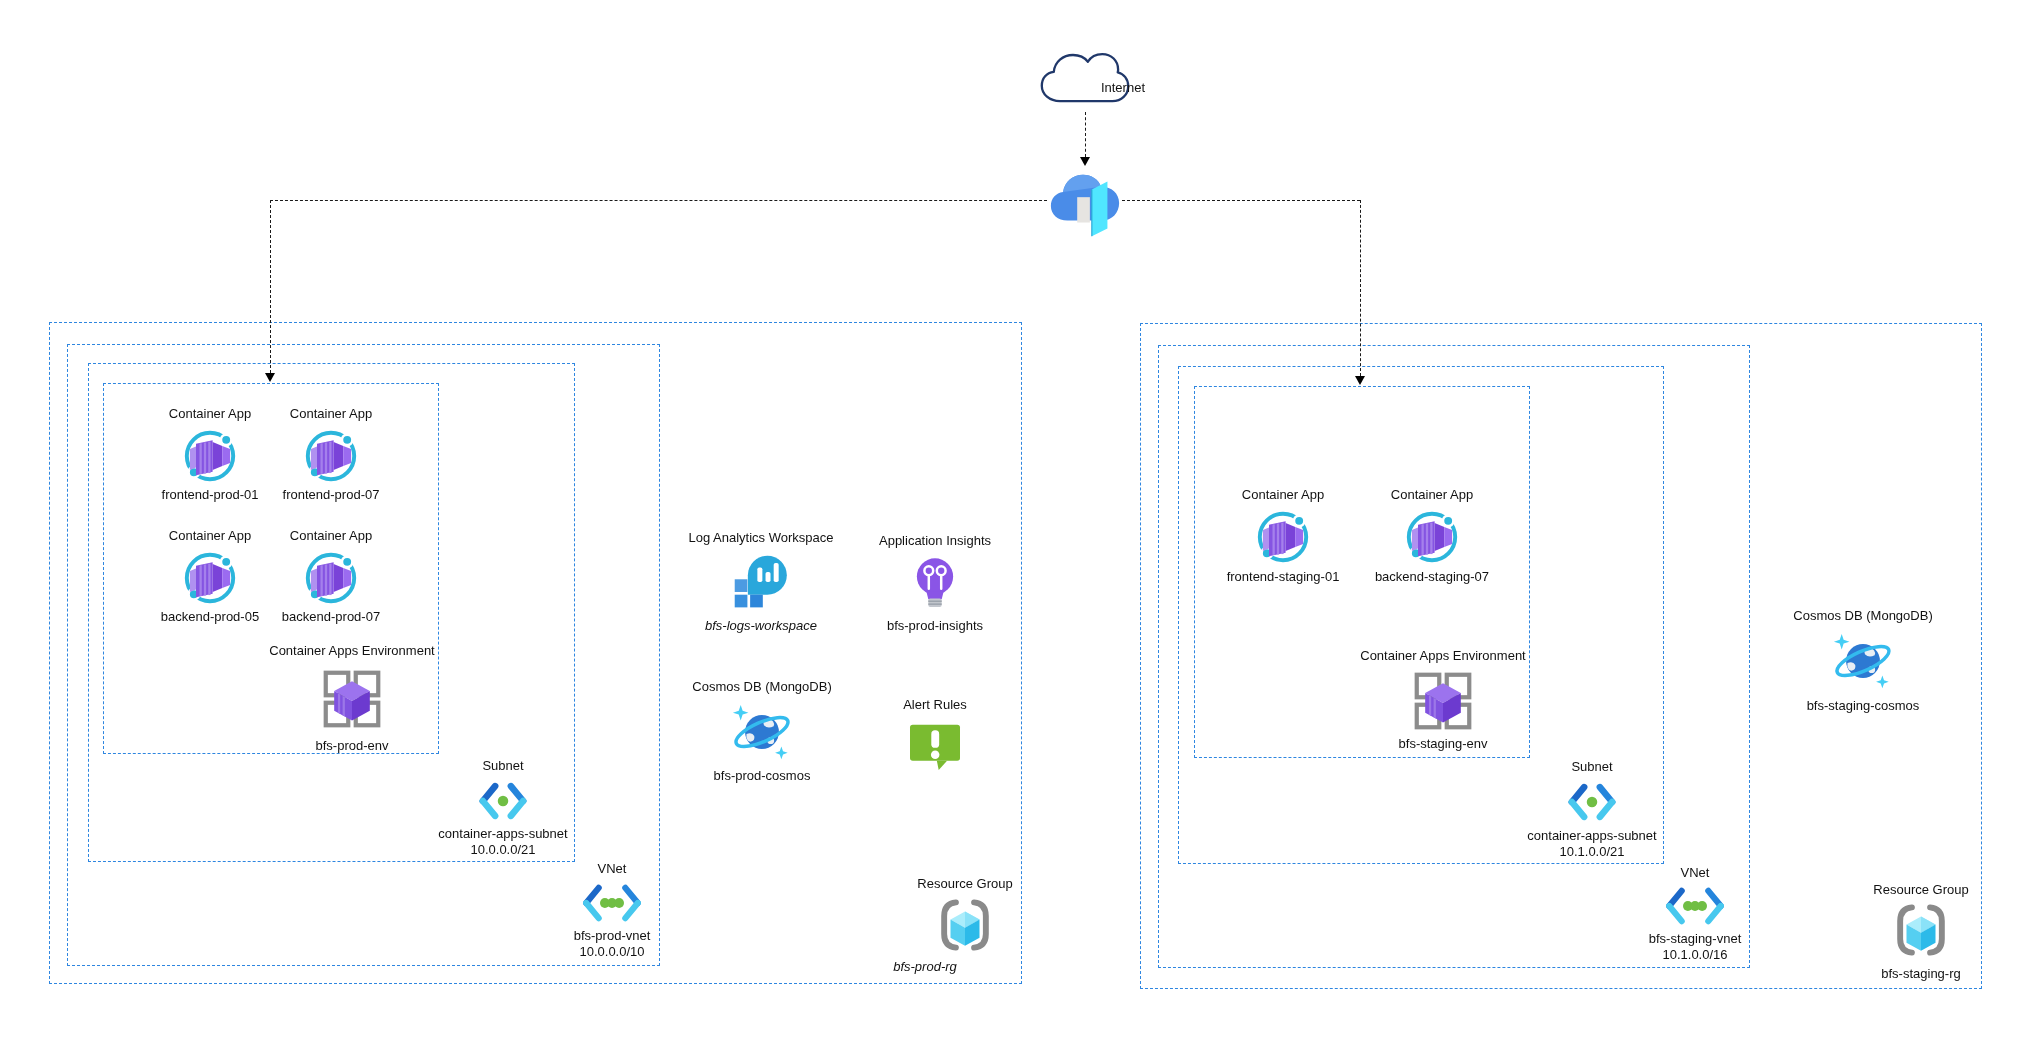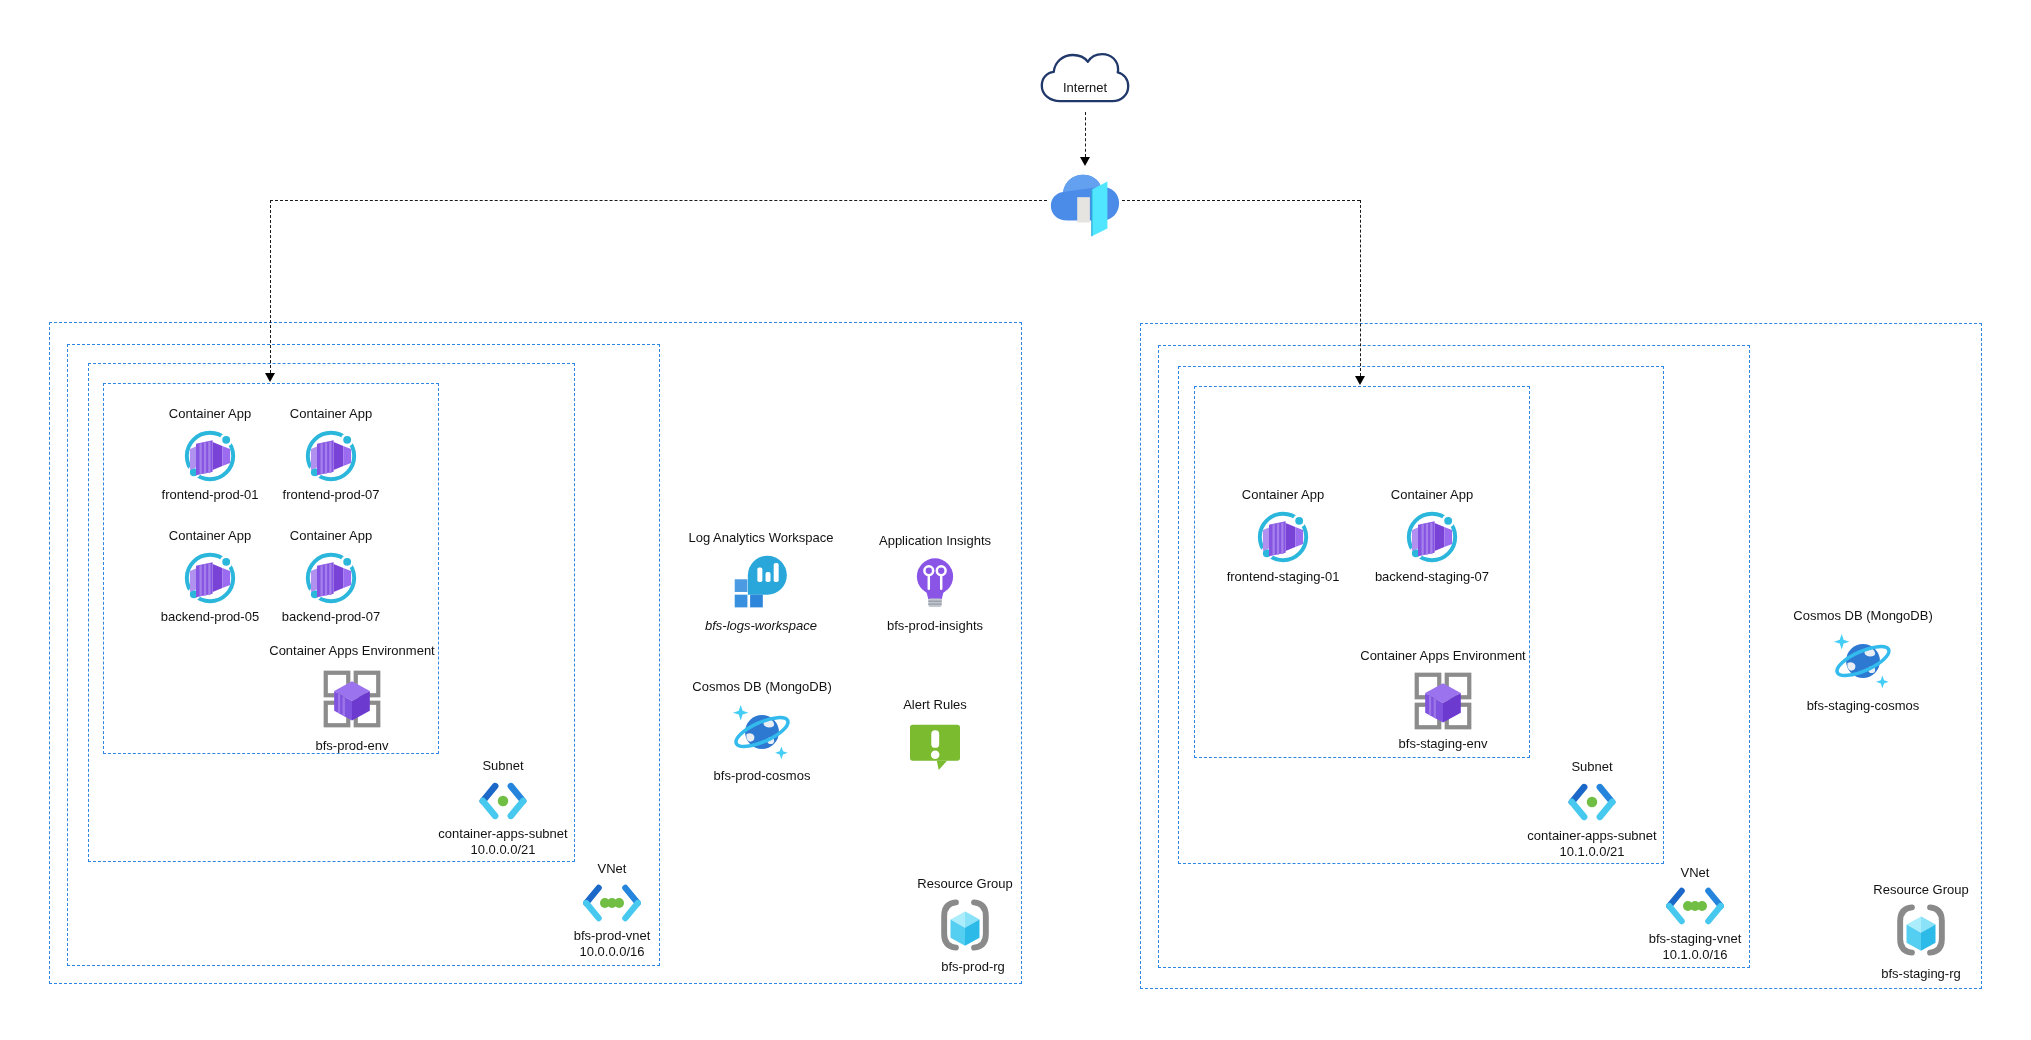--- a/index.html
+++ b/index.html
@@ -6,21 +6,21 @@
   #canvas{position:relative;width:2031px;height:1040px;background:#ffffff;overflow:hidden;
           font-family:"Liberation Sans", sans-serif;color:#121212;}
   .zone{position:absolute;border:1.6px dashed #2e86e0;background:transparent;}
   .hline{position:absolute;height:0;border-top:1.7px dashed #1a1a1a;}
   .vline{position:absolute;width:0;border-left:1.7px dashed #1a1a1a;}
   .arr{position:absolute;width:0;height:0;border-left:5.5px solid transparent;
        border-right:5.5px solid transparent;border-top:9px solid #000;}
   .node-text{position:absolute;width:240px;text-align:center;font-size:13px;line-height:16px;
              white-space:nowrap;}
   .node-icon{position:absolute;line-height:0;}
-  .internet-label{position:absolute;width:120px;text-align:center;font-size:13px;}
+  .internet-label{position:absolute;width:120px;text-align:right;font-size:13px;}
   svg{display:block;}
 </style>
 </head>
 <body>
 
 <div id="canvas">
   <div id="zones-layer">
       <div class="zone" style="left: 49px; top: 322px; width: 971px; height: 660px;"></div>
       <div class="zone" style="left: 67px; top: 344px; width: 591px; height: 620px;"></div>
       <div class="zone" style="left: 88px; top: 363px; width: 485px; height: 497px;"></div>
@@ -164,21 +164,21 @@
     <path d="M21,5 L7,22" stroke="#1c68c8" stroke-width="7" stroke-linecap="round" fill="none"></path>
     <path d="M7,22 L21,39" stroke="#47c8ee" stroke-width="7" stroke-linecap="round" fill="none"></path>
     <path d="M51,5 L65,22" stroke="#2585dc" stroke-width="7" stroke-linecap="round" fill="none"></path>
     <path d="M65,22 L51,39" stroke="#47c8ee" stroke-width="7" stroke-linecap="round" fill="none"></path>
     <circle cx="28" cy="22" r="5.5" fill="#70be44"></circle>
     <circle cx="36" cy="22" r="5.5" fill="#70be44"></circle>
     <circle cx="44" cy="22" r="5.5" fill="#70be44"></circle>
           </svg>
         </div>
         <div class="node-text" style="left: 492px; top: 928px;">bfs-prod-vnet</div>
-        <div class="node-text" style="left: 492px; top: 944px;">10.0.0.0/16</div>
+        <div class="node-text" style="left: 492px; top: 944px;">10.0.0.0/10</div>
       </div>
       <div style="position: absolute; left: 0px; top: 0px;">
         <div class="node-text" style="left: 641px; top: 530px;">Log Analytics Workspace</div>
         <div class="node-icon" style="left: 732px; top: 553px;">
           <svg width="58" height="58" viewBox="0 0 64 64">
     <path d="M39,3 a21.5,21.5 0 0 1 0,43 L17.5,46 L17.5,24.5 A21.5,21.5 0 0 1 39,3 Z" fill="#29a7db"></path>
     <rect x="28" y="16" width="5.5" height="16" rx="2" fill="#ffffff"></rect>
     <rect x="37" y="21" width="5.5" height="11" rx="2" fill="#ffffff"></rect>
     <rect x="46" y="11" width="5.5" height="21" rx="2" fill="#ffffff"></rect>
     <rect x="3" y="29" width="14" height="14" fill="#4c9be2"></rect>
@@ -237,21 +237,21 @@
         <div class="node-icon" style="left: 936px; top: 896px;">
           <svg width="58" height="58" viewBox="0 0 64 64">
     <path d="M22,7 C12,8 9,14 9,22 L9,42 C9,50 12,56 22,57" fill="none" stroke="#8a8a8a" stroke-width="6.5" stroke-linecap="round"></path>
     <path d="M42,7 C52,8 55,14 55,22 L55,42 C55,50 52,56 42,57" fill="none" stroke="#8a8a8a" stroke-width="6.5" stroke-linecap="round"></path>
     <polygon points="32,17 48,26 32,35 16,26" fill="#abedfb"></polygon>
     <polygon points="32,17 48,26 32,35" fill="#8ae2f8"></polygon>
     <polygon points="16,26 32,35 32,55 16,46" fill="#55cff1"></polygon>
     <polygon points="48,26 32,35 32,55 48,46" fill="#2cbae9"></polygon>
           </svg>
         </div>
-        <div class="node-text" style="left: 853px; top: 959px;">bfs-prod-rg</div>
+        <div class="node-text" style="left: 805px; top: 959px; font-style: italic;">bfs-prod-rg</div>
       </div>
       <div style="position: absolute; left: 0px; top: 0px;">
         <div class="node-text" style="left: 1163px; top: 487px;">Container App</div>
         <div class="node-icon" style="left: 1255px; top: 509px;">
           <svg width="56" height="56" viewBox="0 0 64 64">
     <circle cx="32" cy="32" r="26.5" fill="none" stroke="#2bb6dc" stroke-width="4.5"></circle>
     <circle cx="50.5" cy="13.5" r="6" fill="#2bb6dc" stroke="#ffffff" stroke-width="3"></circle>
     <circle cx="13.5" cy="50.5" r="6" fill="#2bb6dc" stroke="#ffffff" stroke-width="3"></circle>
     <polygon points="9,24 16,21 16,45 9,48" fill="#b091f0"></polygon>
     <polygon points="16,18 35,14 35,50 16,54" fill="#8554e2"></polygon>

